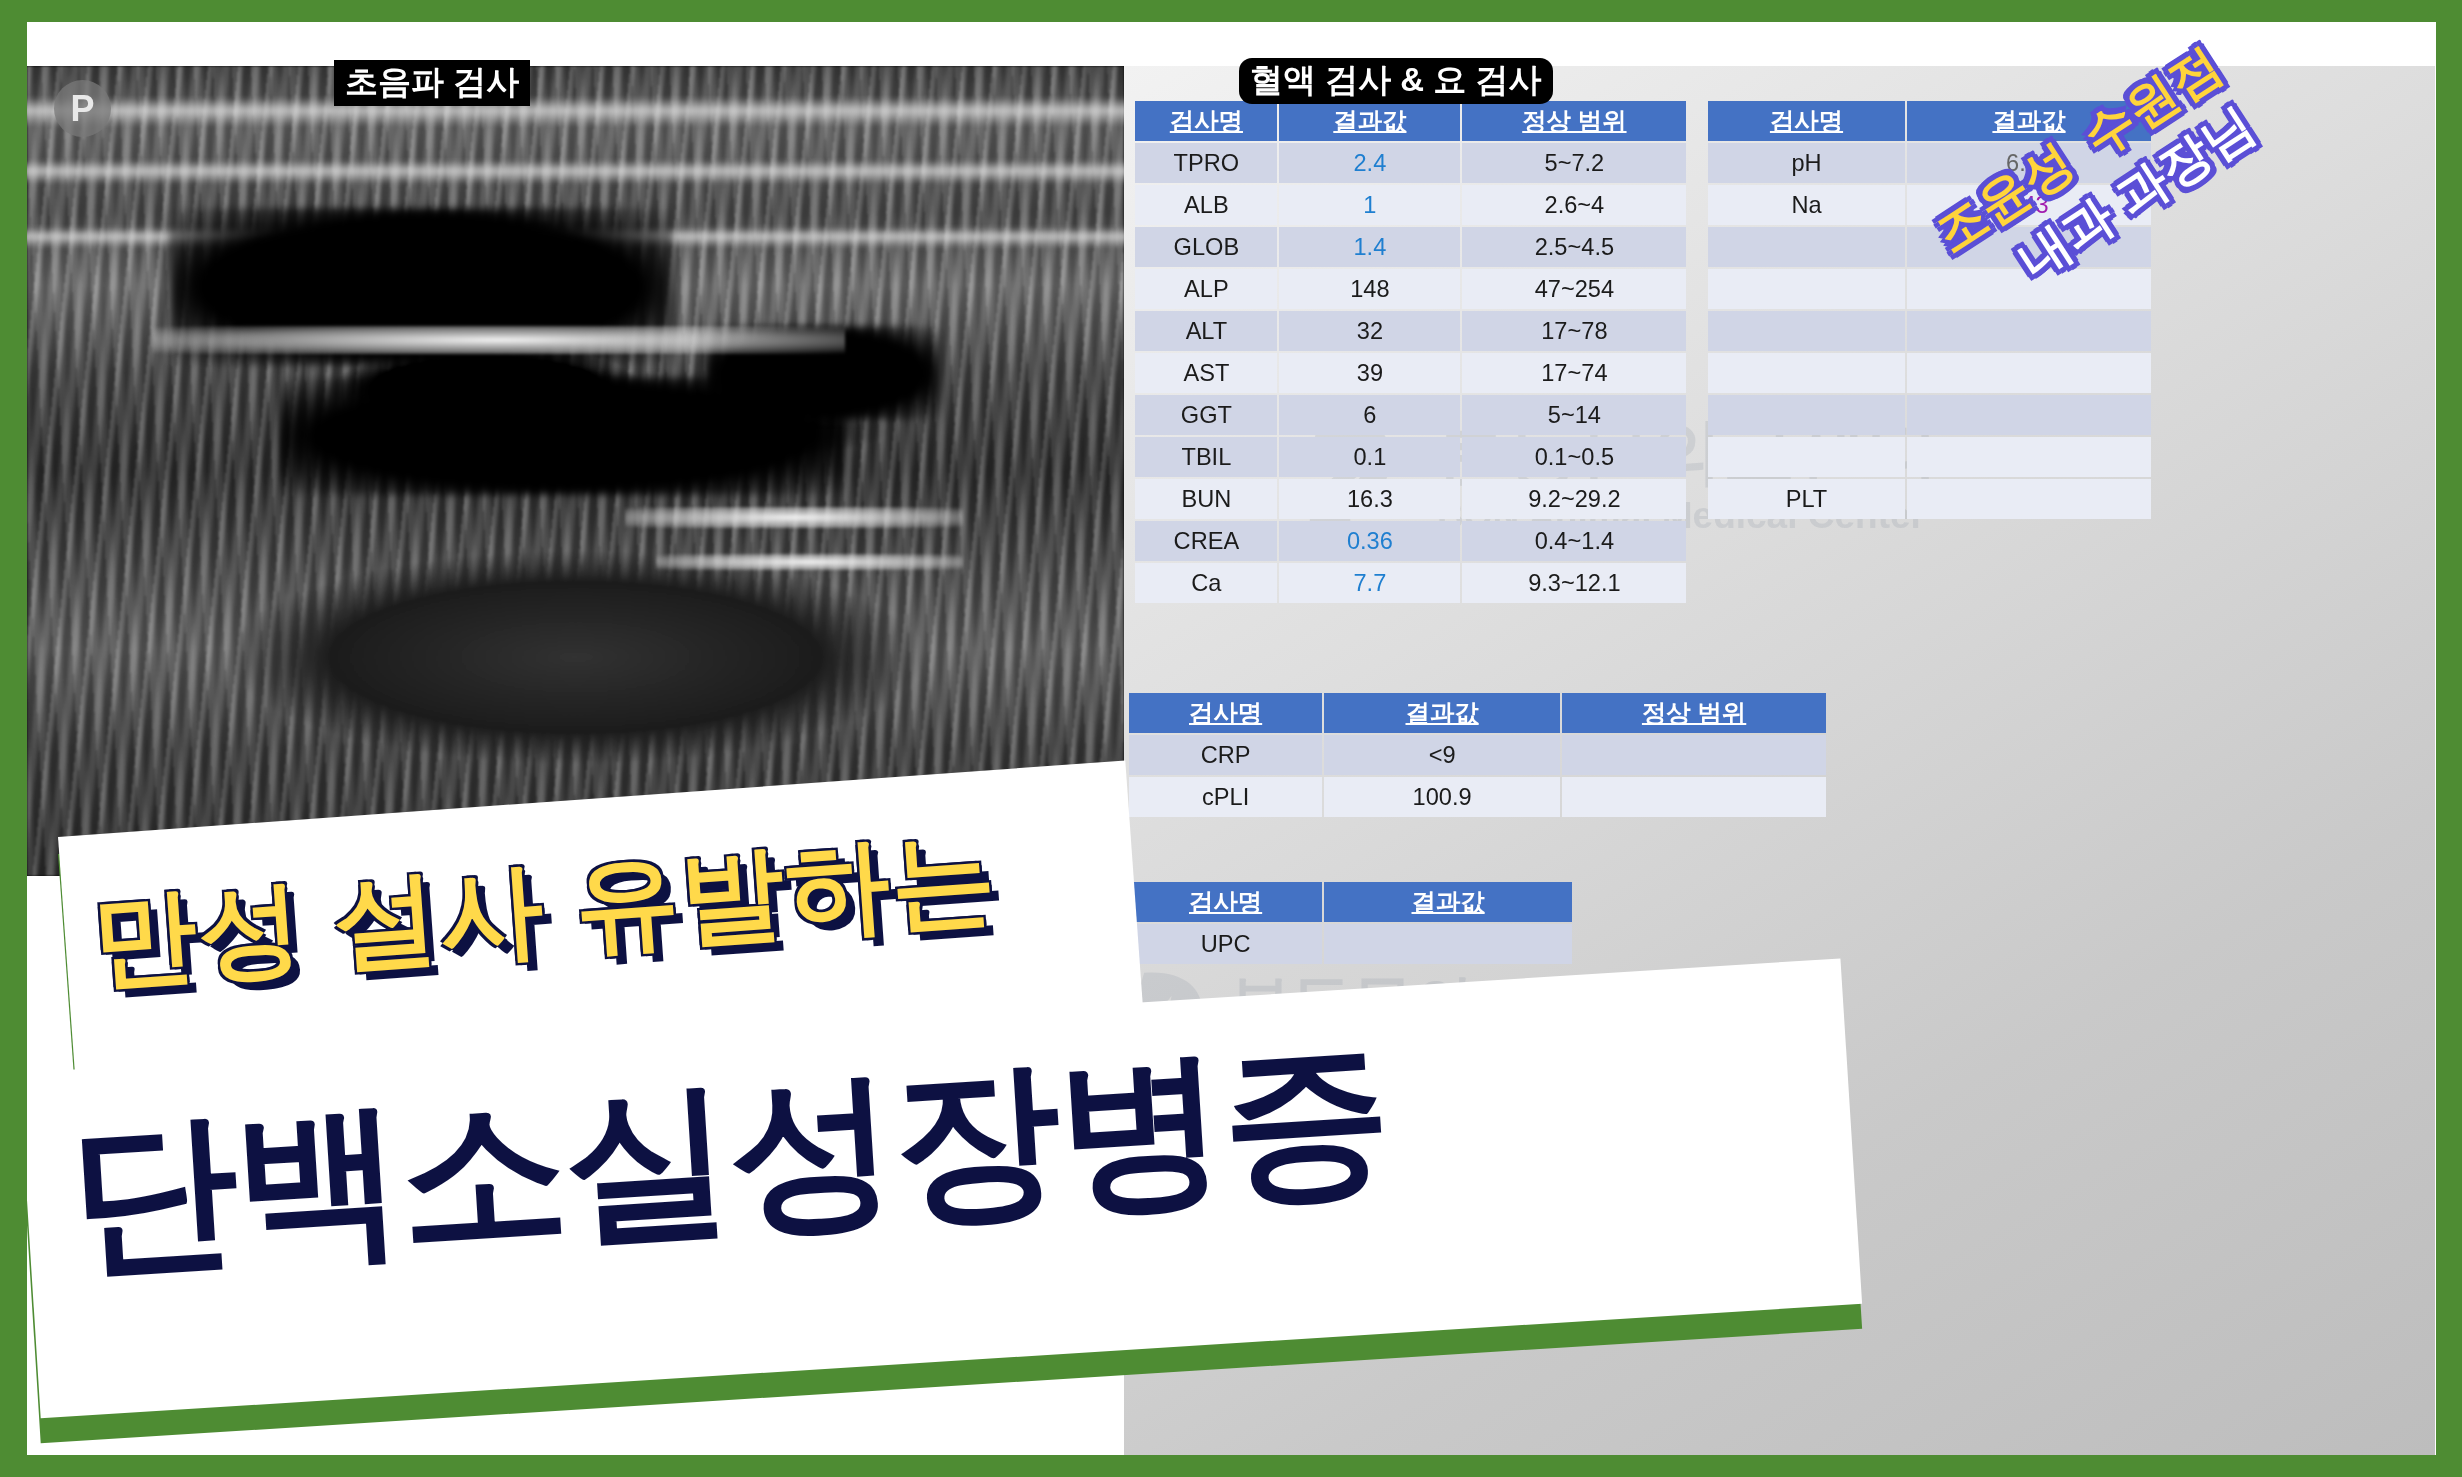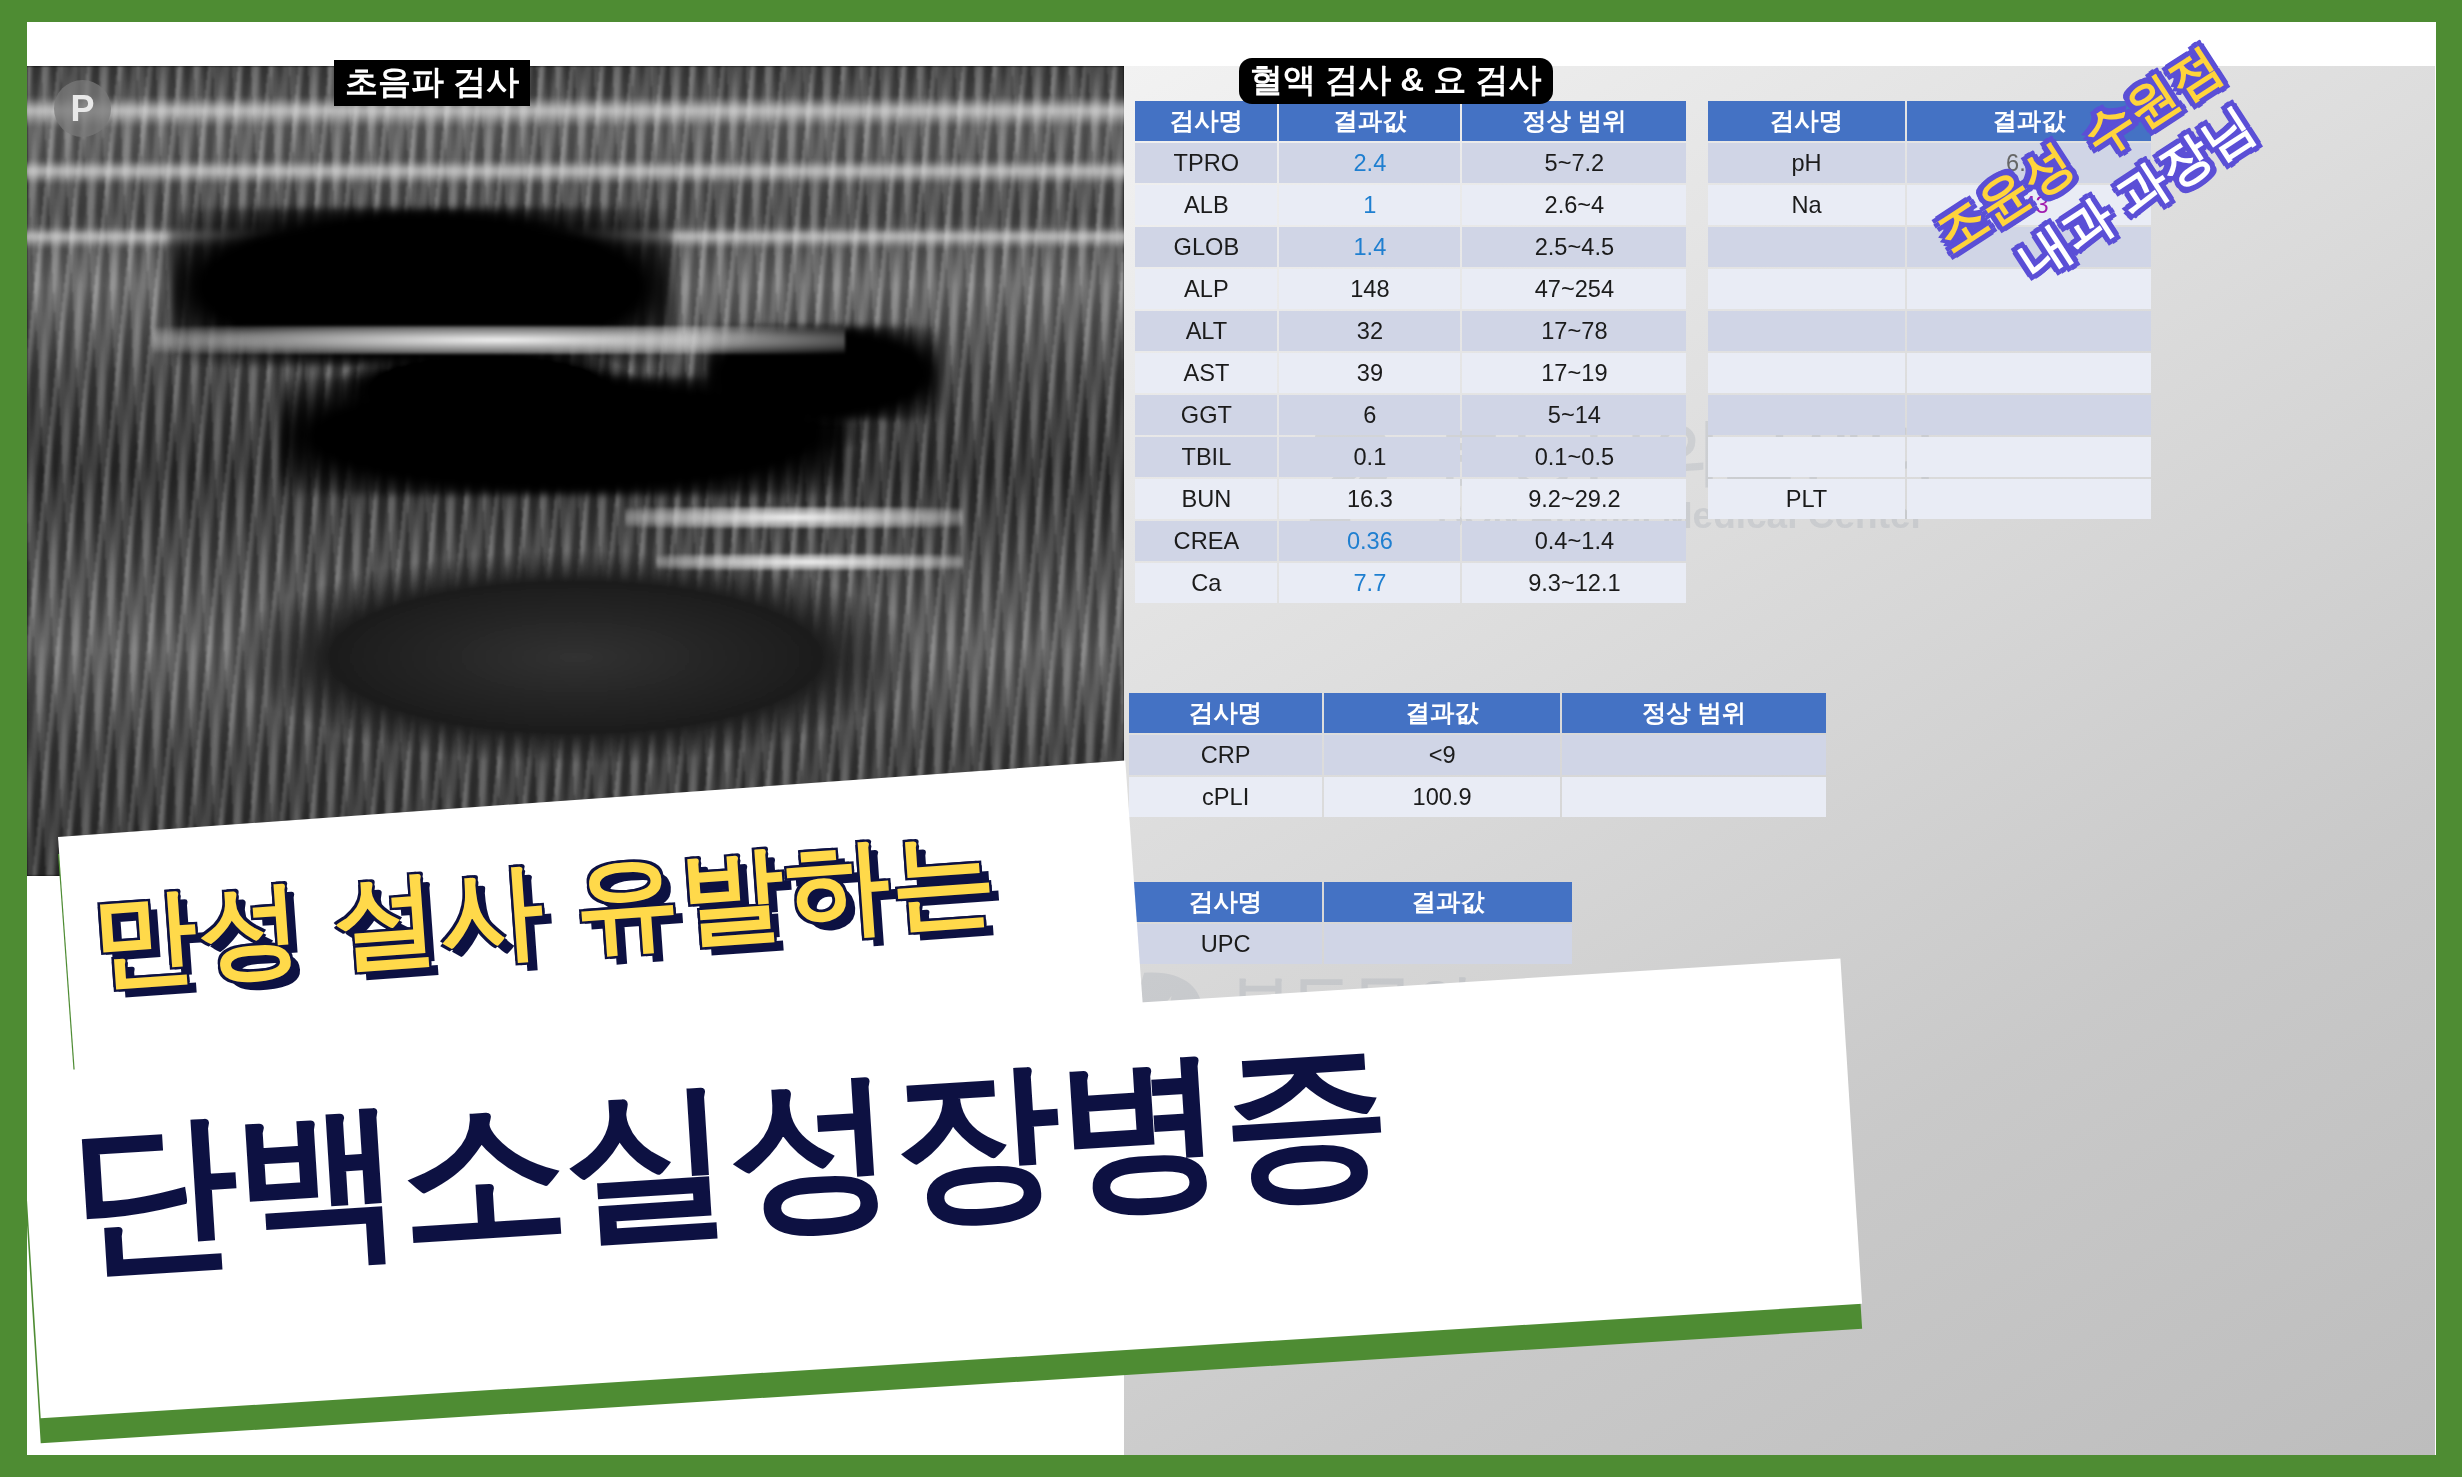--- a/index.html
+++ b/index.html
@@ -91,21 +91,21 @@
   table.lab{
     position:absolute;
     border-collapse:separate;
     border-spacing:2.4px;
     font-size:23.6px;
     color:#1b1b1b;
     table-layout:fixed;
   }
   table.lab th{
     background:#4472c4;color:#fff;font-weight:bold;
-    height:38px;text-align:center;font-size:24.4px;
+    height:38px;text-align:center;font-size:24.4px;text-decoration:underline;
   }
   table.lab td{
     height:38px;text-align:center;background:#e9ecf5;
   }
   table.lab tr.alt td{background:#d0d5e6;}
   td.abn{color:#1f7fd0;}
 
   
   #tbl-chem{left:9.4px; top:33px; width:547px;}
   #tbl-chem col.c1{width:142px;}
@@ -307,21 +307,21 @@
             <td>47~254</td>
           </tr>
           <tr class="alt">
             <td>ALT</td>
             <td>32</td>
             <td>17~78</td>
           </tr>
           <tr>
             <td>AST</td>
             <td>39</td>
-            <td>17~19</td>
+            <td>17~74</td>
           </tr>
           <tr class="alt">
             <td>GGT</td>
             <td>6</td>
             <td>5~14</td>
           </tr>
           <tr class="alt">
             <td>TBIL</td>
             <td>0.1</td>
             <td>0.1~0.5</td>

